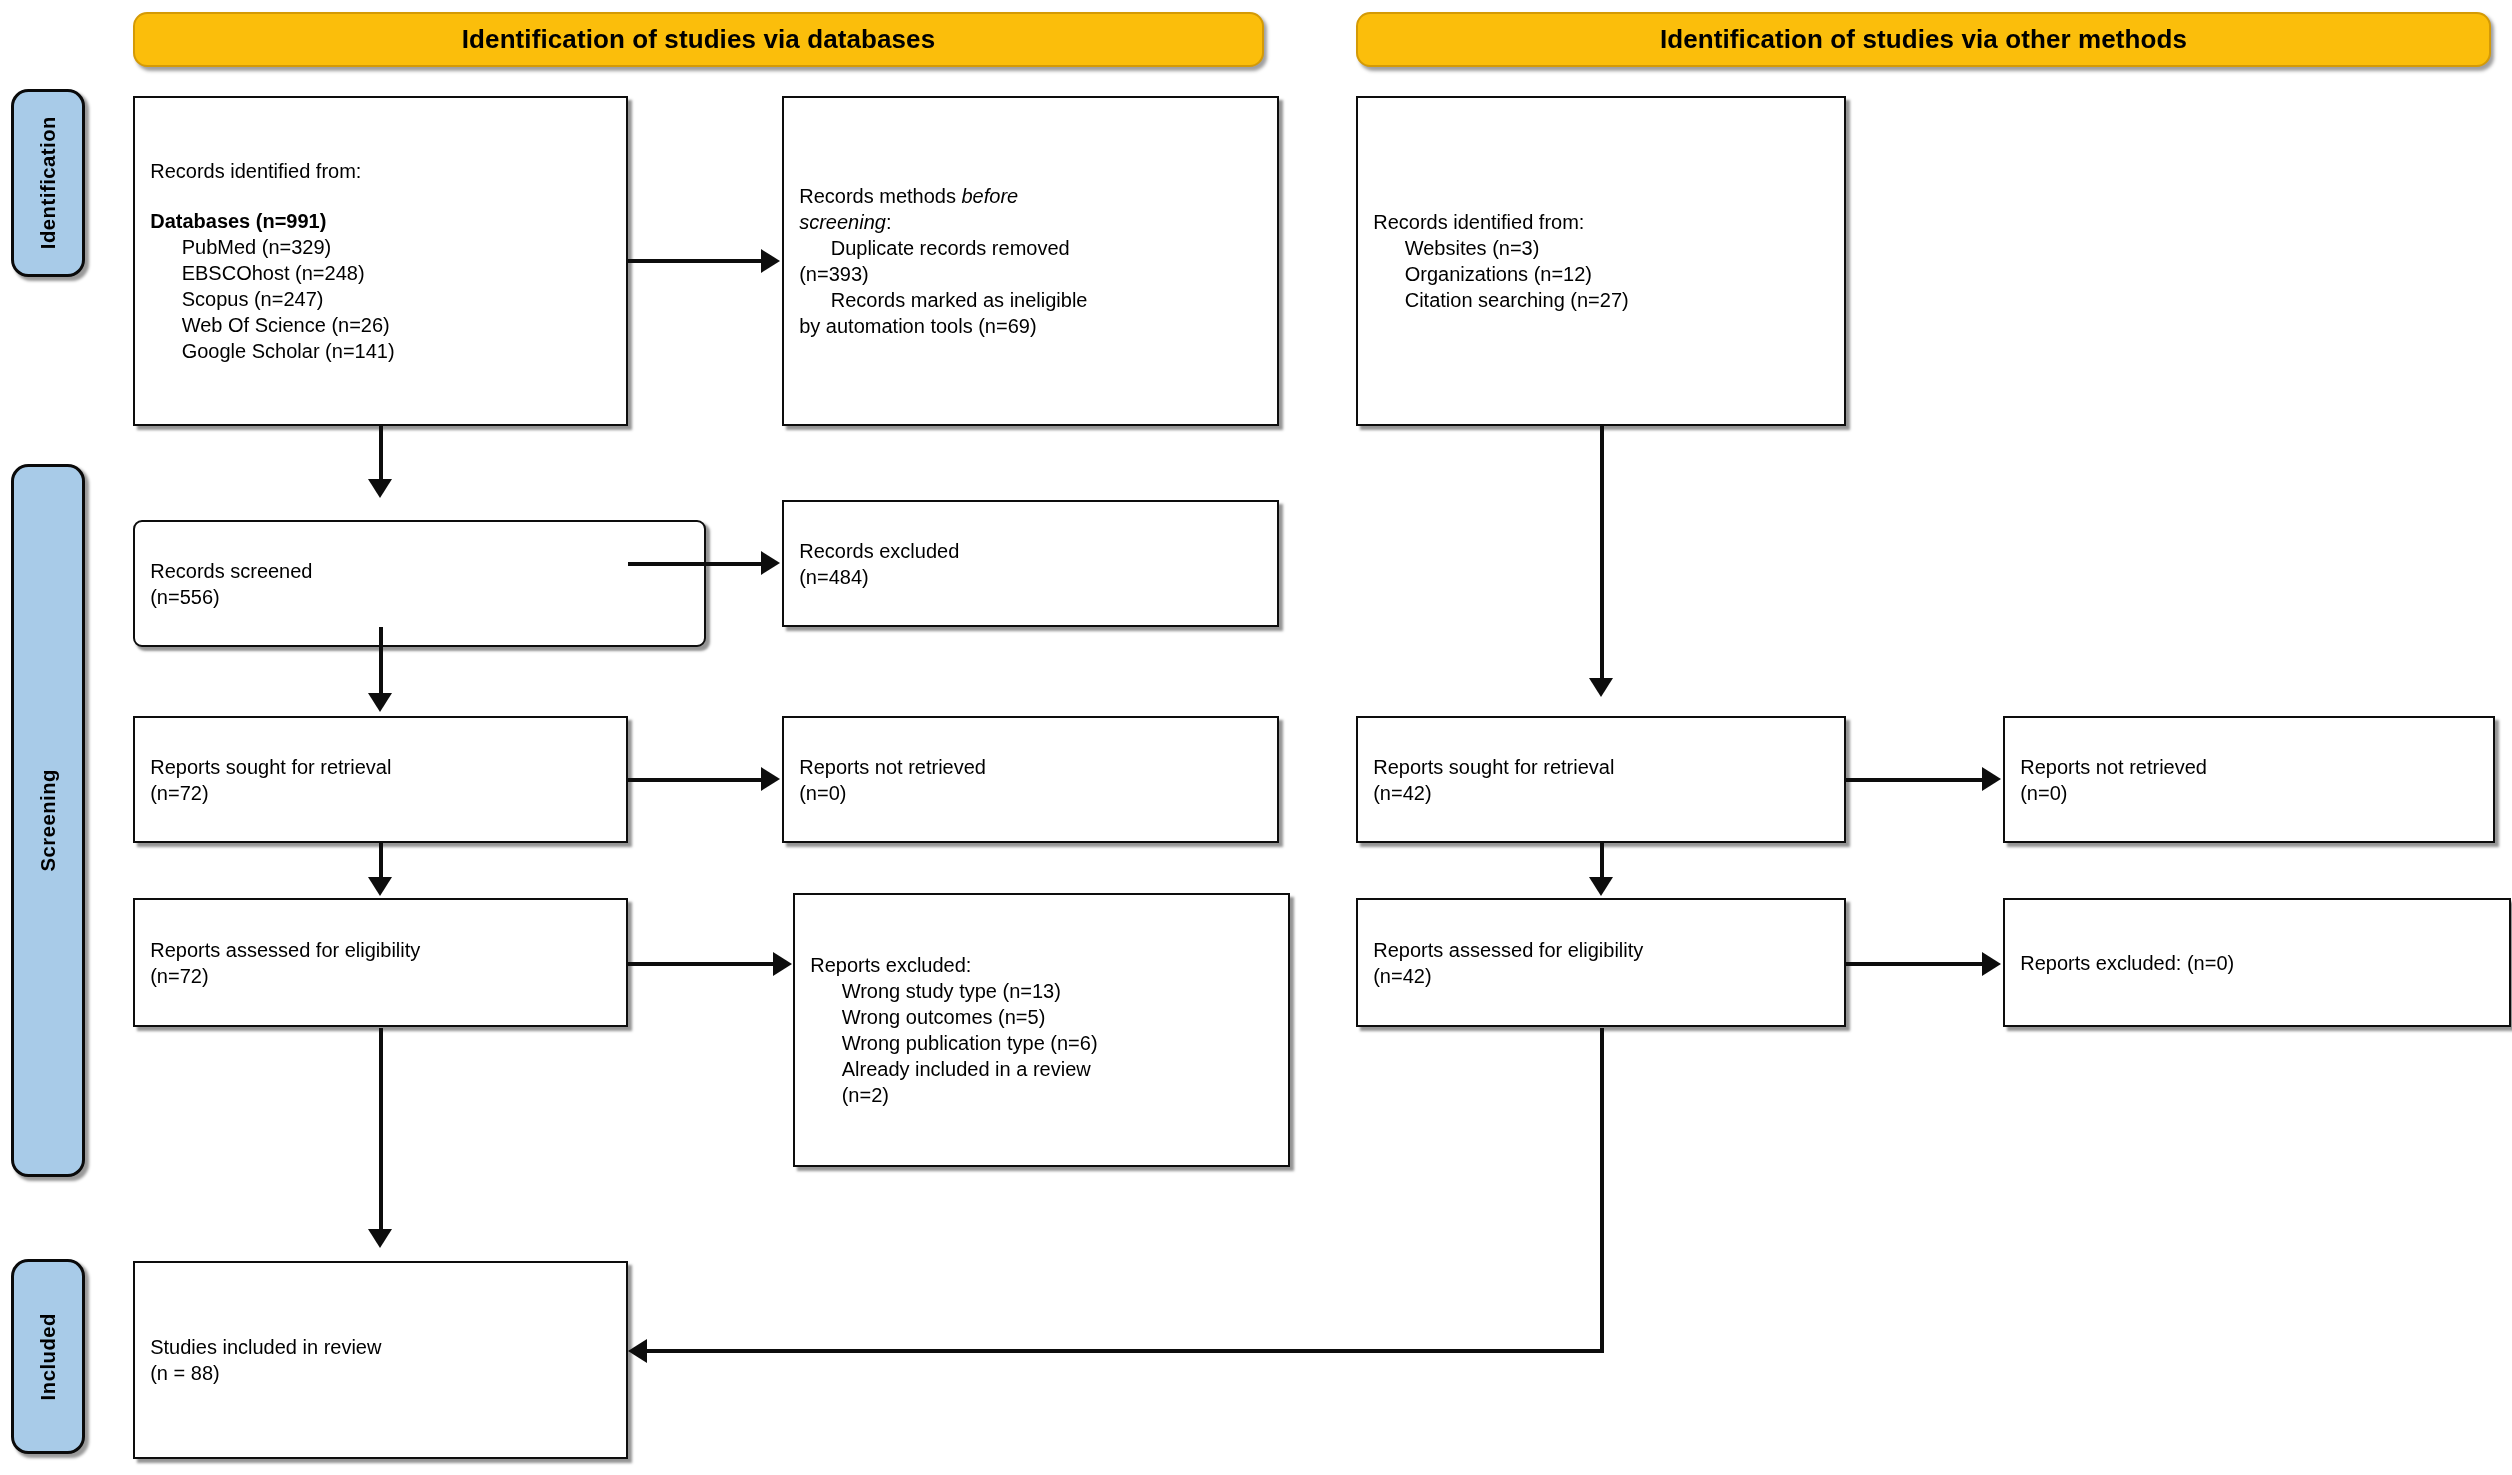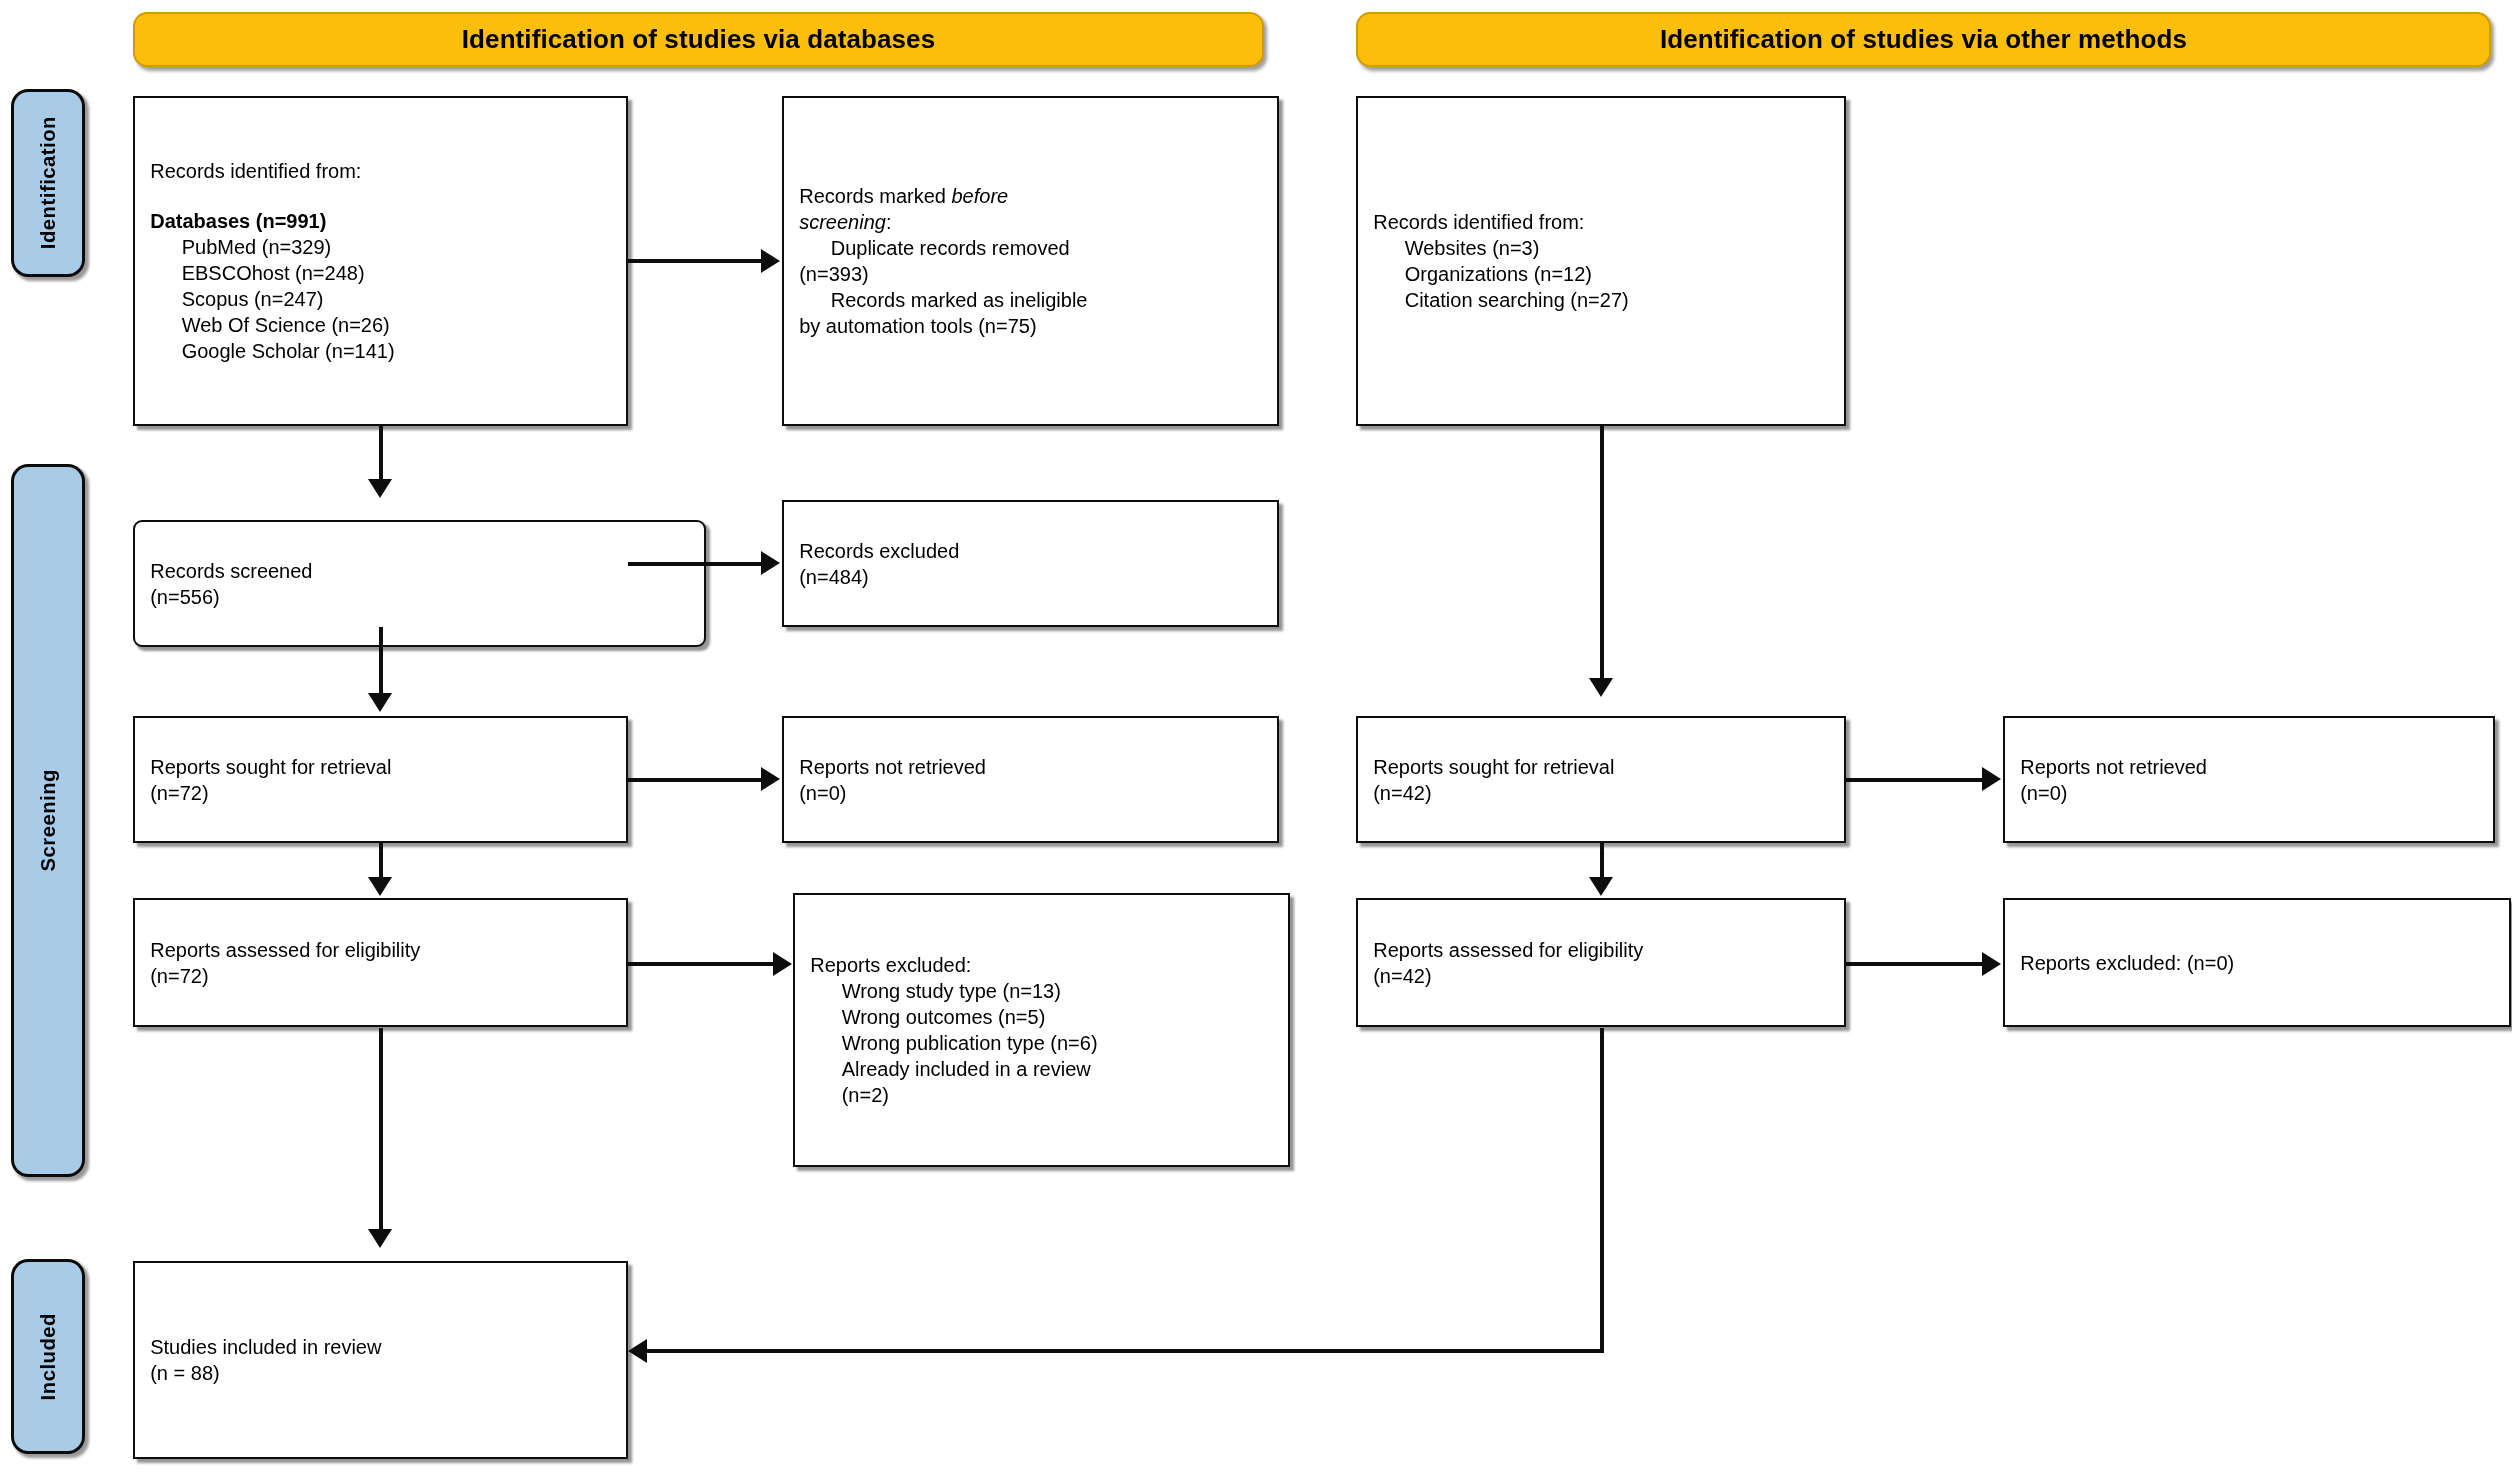--- a/index.html
+++ b/index.html
@@ -133,26 +133,26 @@
     <div class="gap"></div>
     <div class="ln b">Databases (n=991)</div>
     <div class="ln ind">PubMed (n=329)</div>
     <div class="ln ind">EBSCOhost (n=248)</div>
     <div class="ln ind">Scopus (n=247)</div>
     <div class="ln ind">Web Of Science (n=26)</div>
     <div class="ln ind">Google Scholar (n=141)</div>
   </div>
 
   <div class="box" style="left:782px;top:96px;width:497px;height:330px;">
-    <div class="ln"><span>Records marked </span><span class="it">before</span></div>
+    <div class="ln"><span>Records methods </span><span class="it">before</span></div>
     <div class="ln"><span class="it">screening</span><span>:</span></div>
     <div class="ln ind">Duplicate records removed</div>
     <div class="ln">(n=393)</div>
     <div class="ln ind">Records marked as ineligible</div>
-    <div class="ln">by automation tools (n=75)</div>
+    <div class="ln">by automation tools (n=69)</div>
   </div>
 
   <div class="box" style="left:133px;top:520px;width:573px;height:127px;border-radius:9px;">
     <div class="ln">Records screened</div>
     <div class="ln">(n=556)</div>
   </div>
 
   <div class="box" style="left:782px;top:500px;width:497px;height:127px;">
     <div class="ln">Records excluded</div>
     <div class="ln">(n=484)</div>

